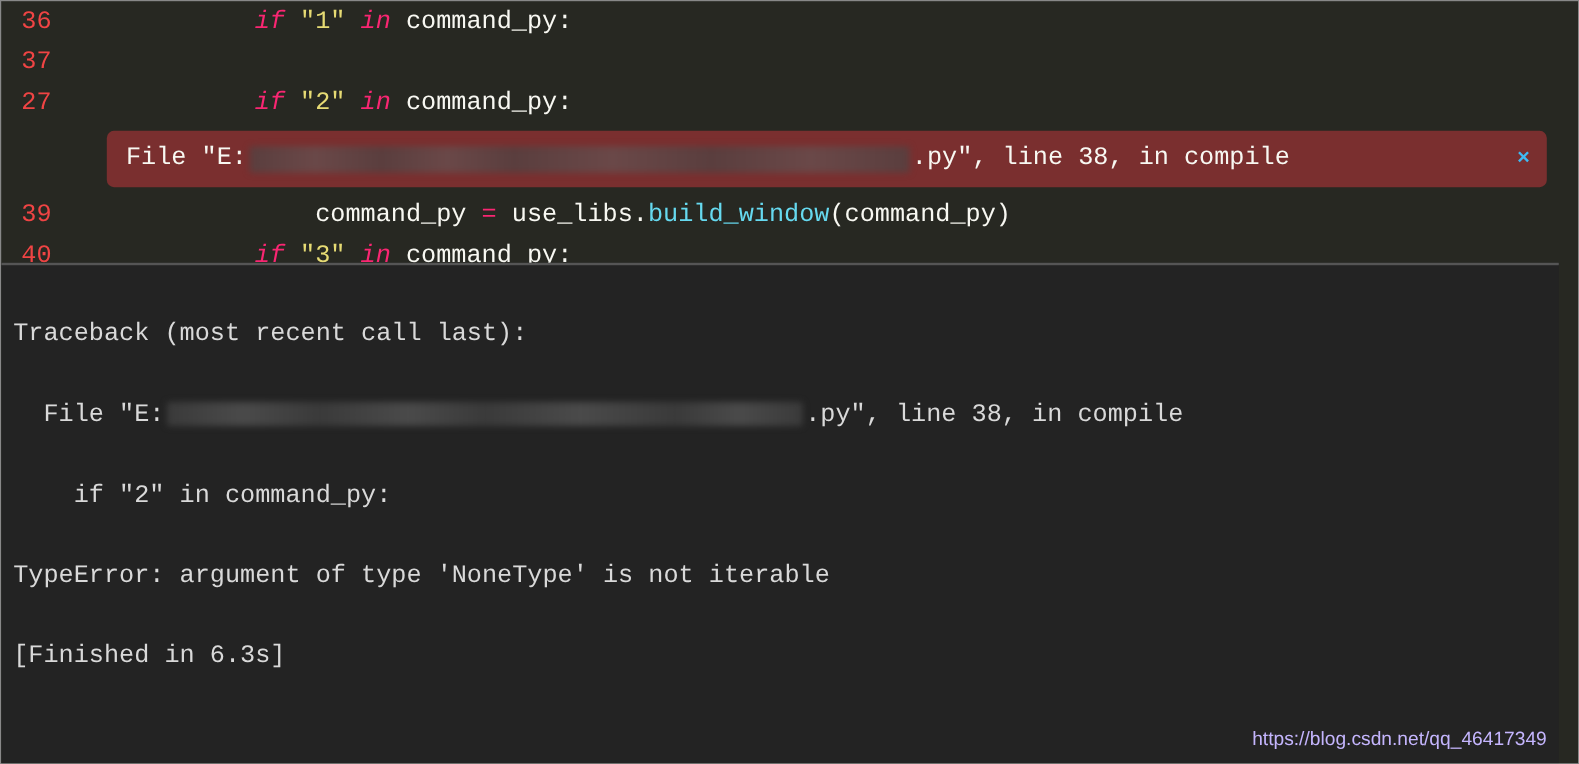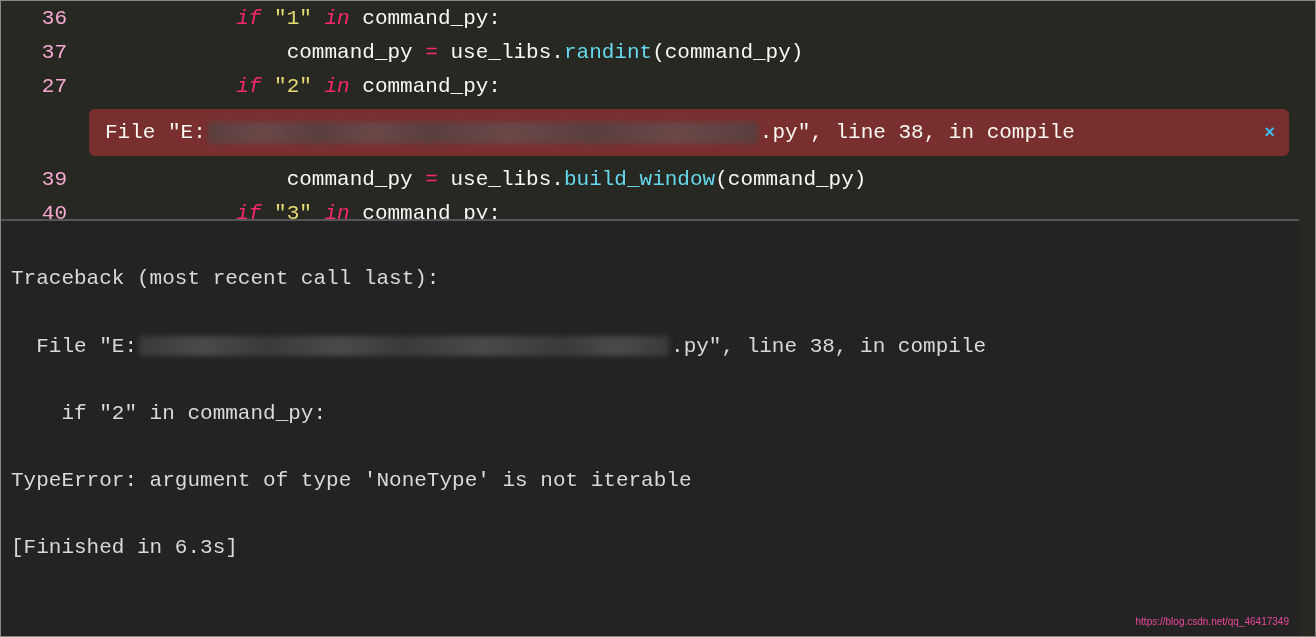--- a/index.html
+++ b/index.html
@@ -20,24 +20,23 @@
   }
   .code-line {
     display: flex;
     align-items: center;
     height: 34px;
     white-space: pre;
   }
   .gutter {
     width: 60px;
     text-align: right;
-    color: #f9a8d4;
+    color: #ef4444;
     padding-right: 18px;
     flex-shrink: 0;
-    margin-left: 24px;
   }
   .code-content {
     flex: 1;
   }
   .kw { color: #f92672; font-style: italic; }
   .str { color: #e6db74; }
   .op { color: #f92672; }
   .fn { color: #66d9ef; }
   .name { color: #f8f8f2; }
   .punct { color: #f8f8f2; }
@@ -94,38 +93,37 @@
     height: 20px;
     width: 530px;
     vertical-align: middle;
     margin: 0 2px;
     border-radius: 2px;
   }
   .watermark {
     position: absolute;
     right: 10px;
     bottom: 6px;
-    font-size: 10px;
-    color: #ec4899;
+    font-size: 16px;
+    color: #c4b5fd;
     font-family: Arial, sans-serif;
   }
 </style>
 </head>
 <body>
 
 <div class="editor">
 
   <div class="code-line">
     <div class="gutter">36</div>
     <div class="code-content"><span>            </span><span class="kw">if</span><span> </span><span class="str">"1"</span><span> </span><span class="kw">in</span><span> </span><span class="name">command_py</span><span class="punct">:</span></div>
   </div>
 
   <div class="code-line">
     <div class="gutter">37</div>
-    <div class="code-content"><span>                </span><span class="name">command_py</span><span> </span><span class="op">=</span><span> </span><span class="name">use_libs</span><span class="punct">.</span><span class="fn">randint</span><span class="punct">(</span><span class="name">command_py</span><span class="punct">)</span></div>
   </div>
 
   <div class="code-line">
     <div class="gutter">27</div>
     <div class="code-content"><span>            </span><span class="kw">if</span><span> </span><span class="str">"2"</span><span> </span><span class="kw">in</span><span> </span><span class="name">command_py</span><span class="punct">:</span></div>
   </div>
 
   <div class="error-banner">
     <span>File "E:</span>
       <span class="blur"></span>

